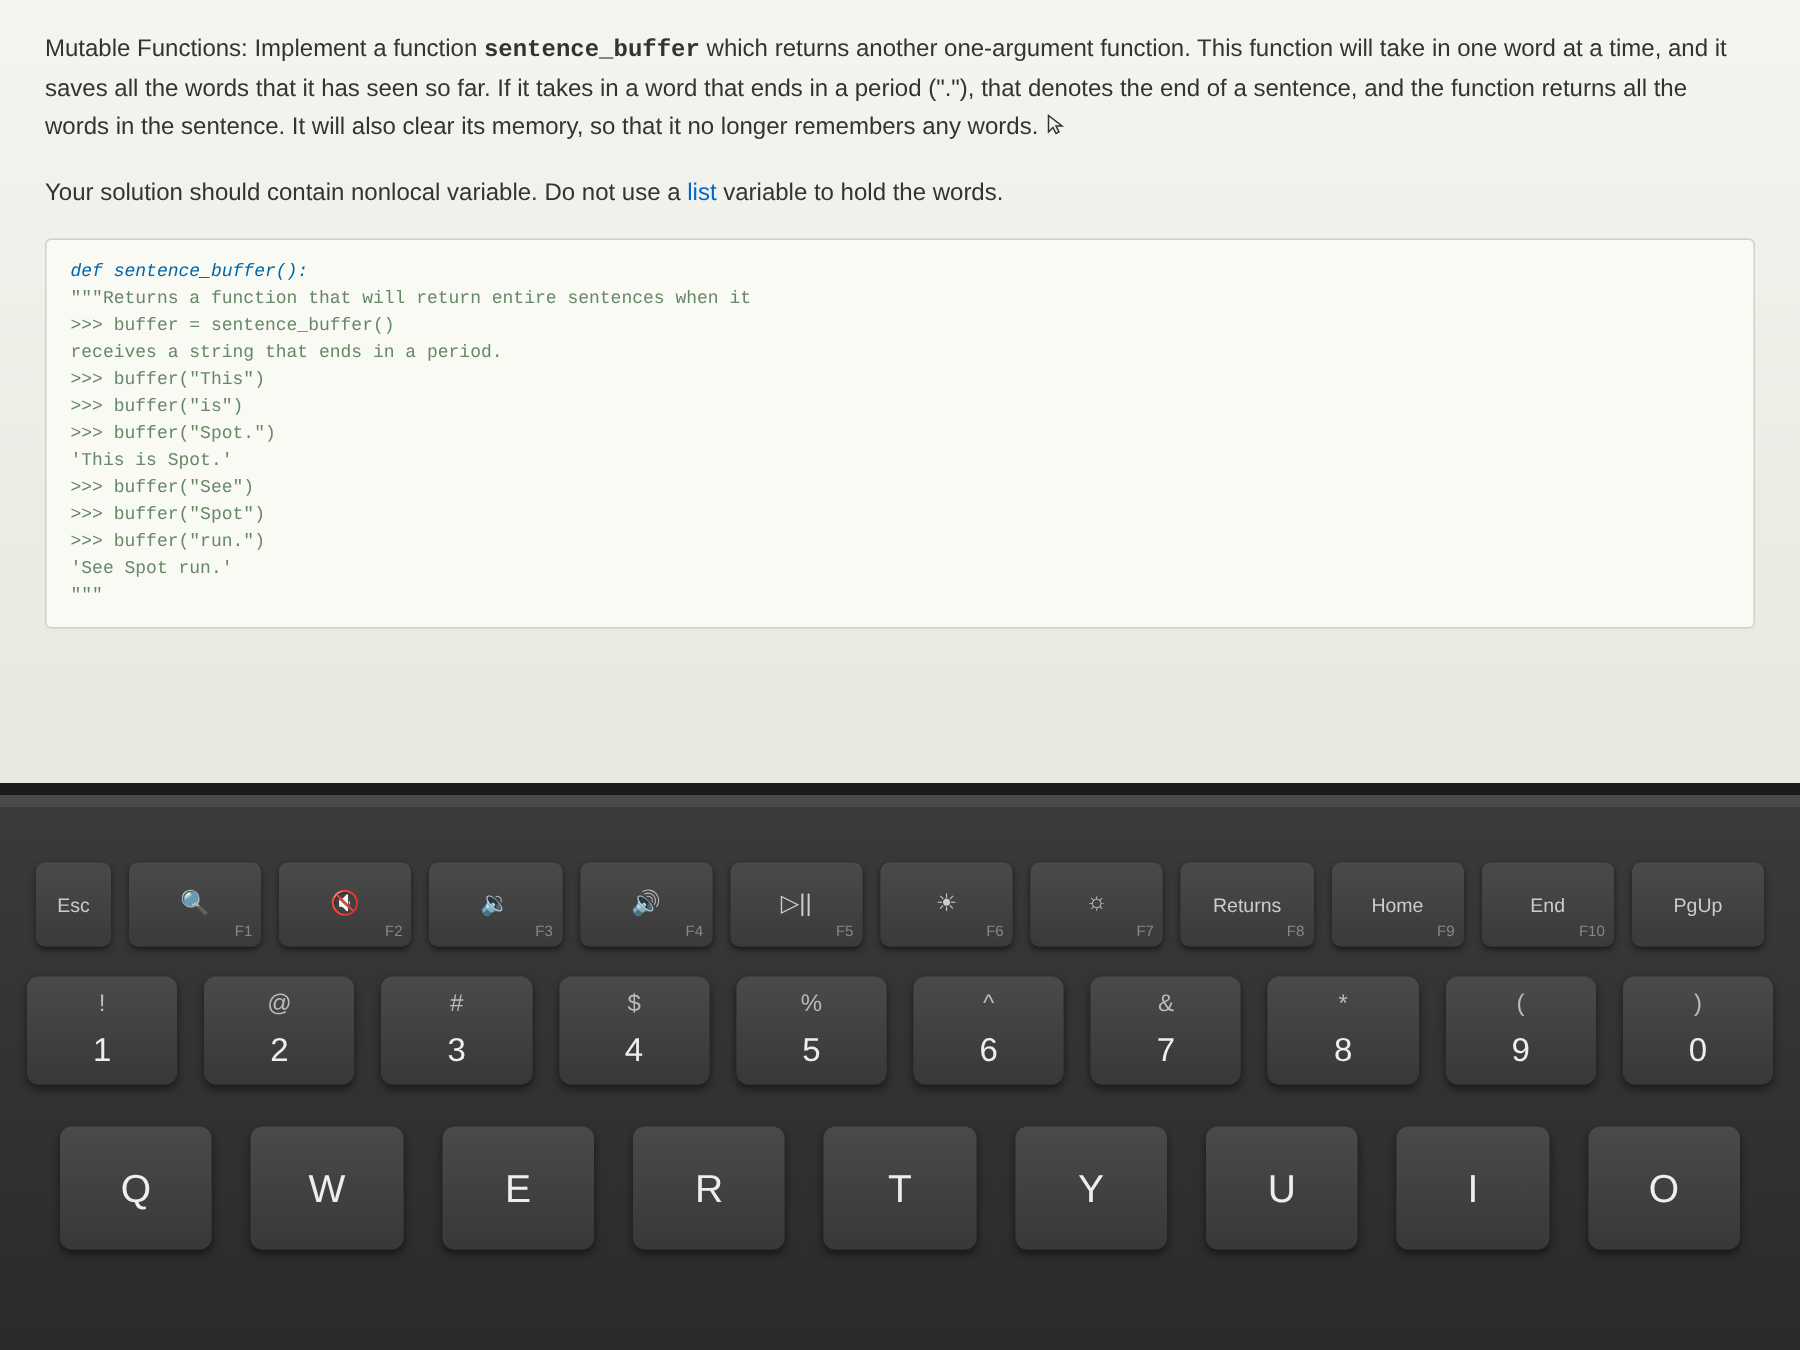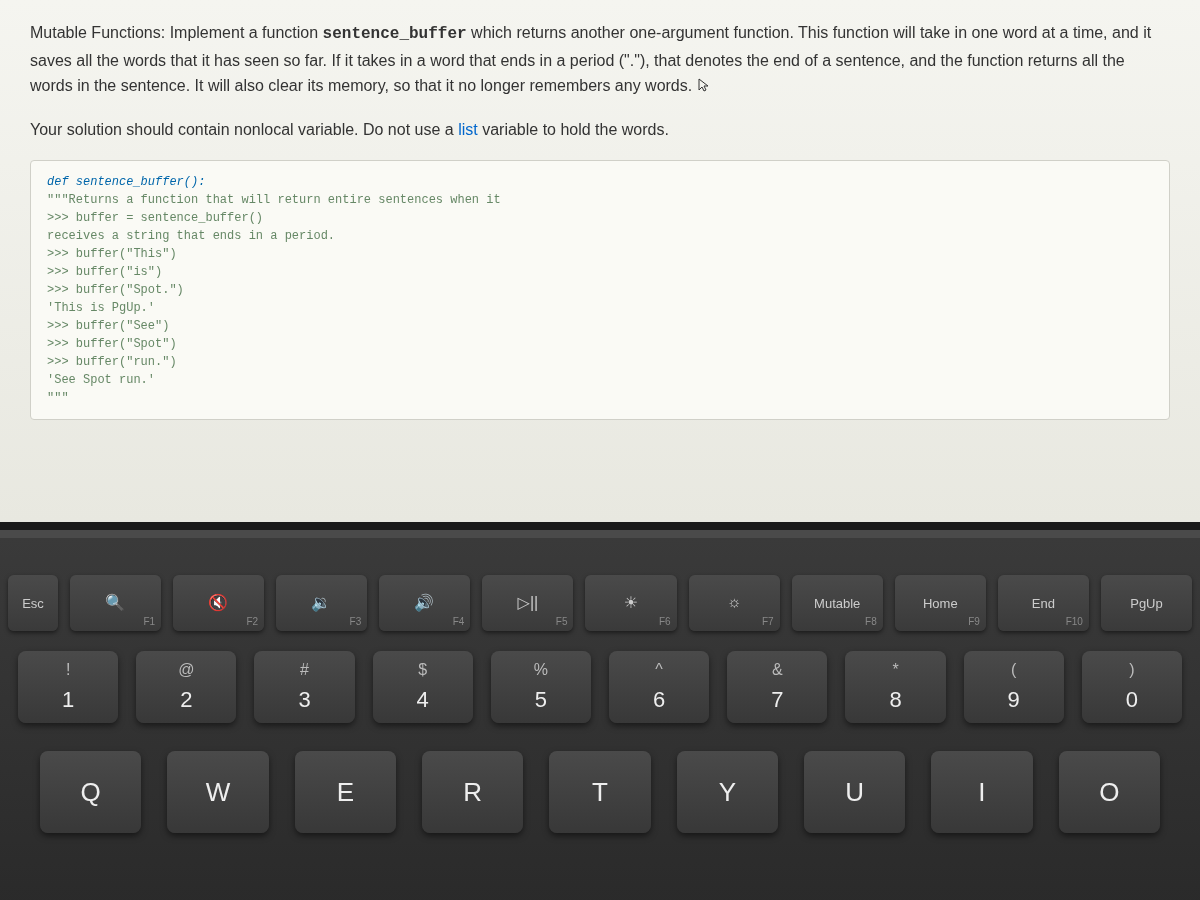--- a/index.html
+++ b/index.html
@@ -69,21 +69,21 @@
       top: 575px;
       left: 0;
       width: 1200px;
       height: 330px;
       perspective: 800px;
     }
     .fn-row {
       display: flex;
       gap: 12px;
       margin-bottom: 20px;
-      padding: 0 8px;
+      padding: 0 24px;
     }
     .fn-key {
       flex: 1;
       height: 56px;
       background: linear-gradient(180deg, #4a4a4a 0%, #3a3a3a 100%);
       border-radius: 6px;
       display: flex;
       flex-direction: column;
       align-items: center;
       justify-content: center;
@@ -155,21 +155,21 @@
       <span>Your solution should contain nonlocal variable. Do not use a </span><span class="link-blue">list</span><span> variable to hold the words.</span>
     </p>
     <div class="code-box">
       <div><span class="kw-def">def sentence_buffer():</span></div>
       <div class="kw-green">    """Returns a function that will return entire sentences when it</div>
       <div class="kw-green">    &gt;&gt;&gt; buffer = sentence_buffer()</div>
       <div class="kw-green">    receives a string that ends in a period.</div>
       <div class="kw-green">    &gt;&gt;&gt; buffer("This")</div>
       <div class="kw-green">    &gt;&gt;&gt; buffer("is")</div>
       <div class="kw-green">    &gt;&gt;&gt; buffer("Spot.")</div>
-      <div class="kw-green">    'This is PgUp.'</div>
+      <div class="kw-green">    'This is Spot.'</div>
       <div class="kw-green">    &gt;&gt;&gt; buffer("See")</div>
       <div class="kw-green">    &gt;&gt;&gt; buffer("Spot")</div>
       <div class="kw-green">    &gt;&gt;&gt; buffer("run.")</div>
       <div class="kw-green">    'See Spot run.'</div>
       <div class="kw-green">    """</div>
     </div>
   </div>
 </div>
 
 <div class="laptop-base"></div>
@@ -201,21 +201,21 @@
       </div>
       <div class="fn-key">
         <div class="icon">☀</div>
         <div class="label-sub">F6</div>
       </div>
       <div class="fn-key">
         <div class="icon">☼</div>
         <div class="label-sub">F7</div>
       </div>
       <div class="fn-key">
-        <div class="label-main">Mutable</div>
+        <div class="label-main">Returns</div>
         <div class="label-sub">F8</div>
       </div>
       <div class="fn-key">
         <div class="label-main">Home</div>
         <div class="label-sub">F9</div>
       </div>
       <div class="fn-key">
         <div class="label-main">End</div>
         <div class="label-sub">F10</div>
       </div>

